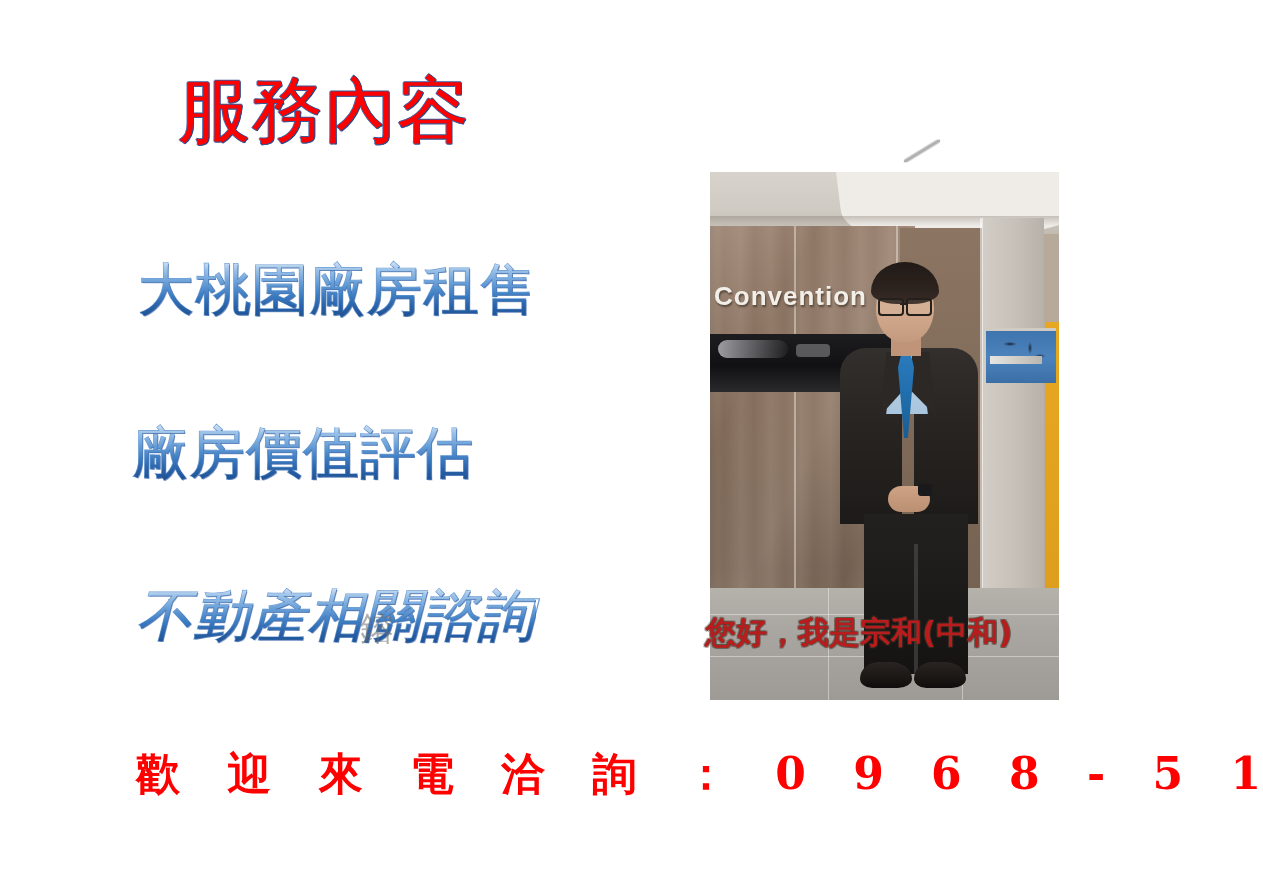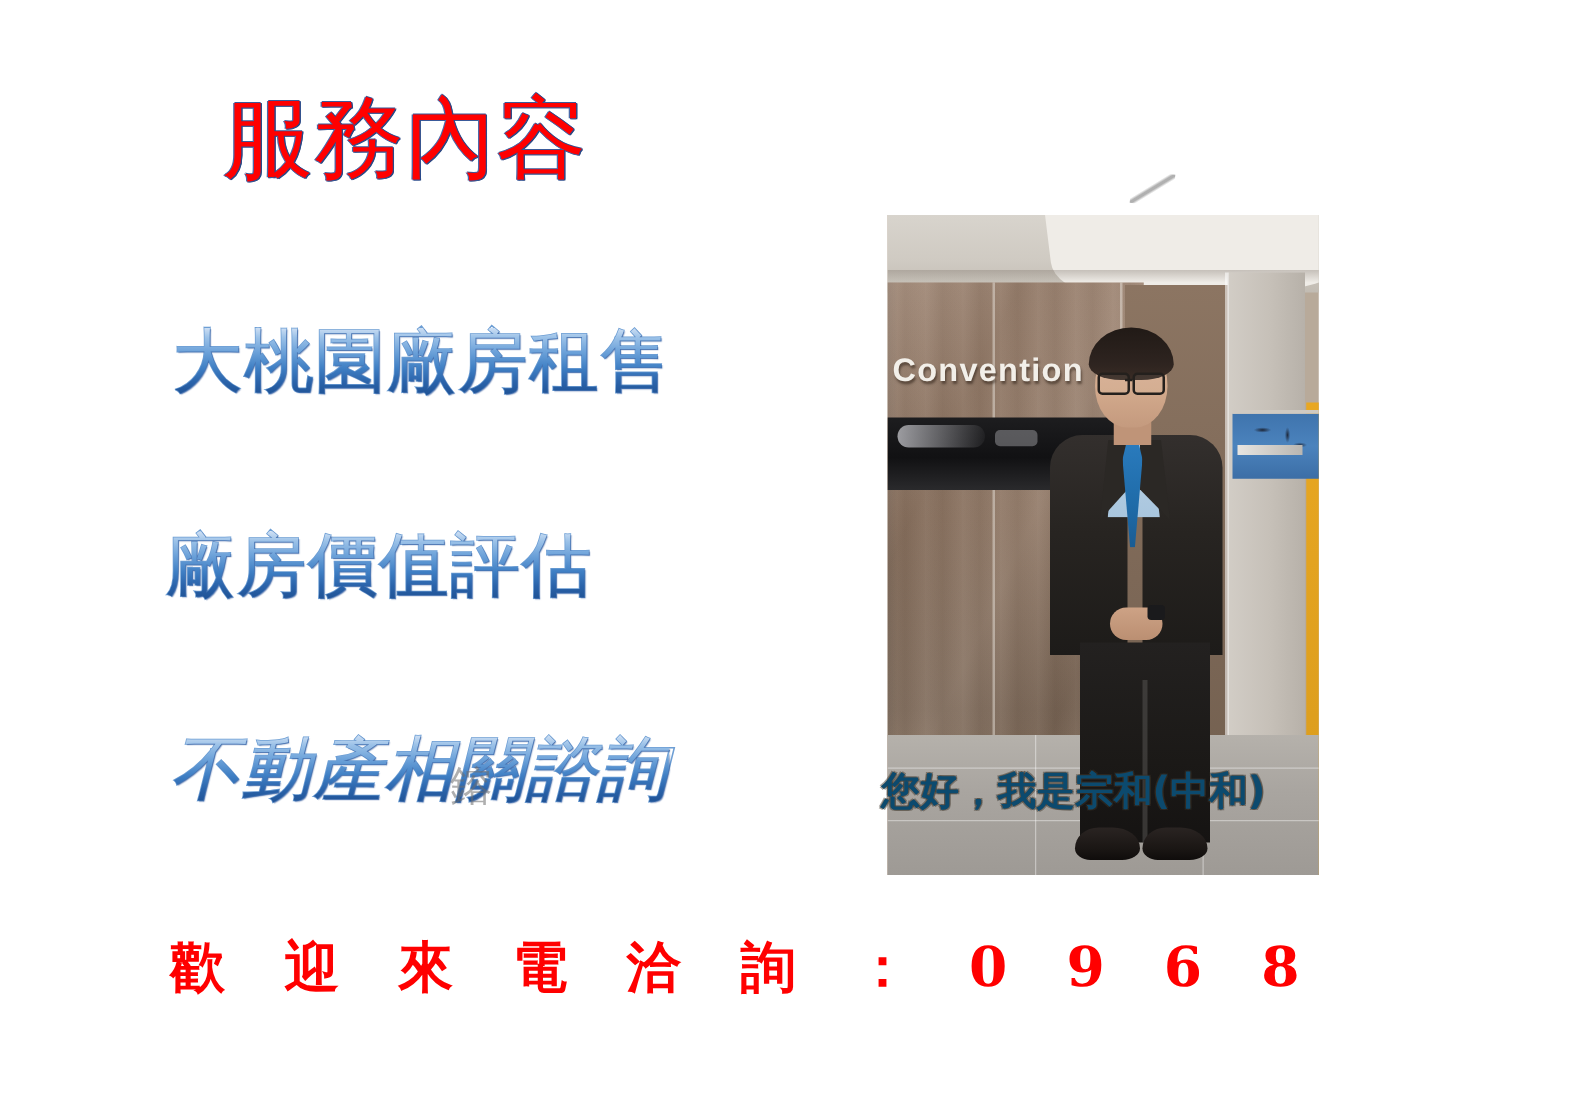--- a/index.html
+++ b/index.html
@@ -5,21 +5,21 @@
   html, body {
     margin: 0;
     padding: 0;
     background: #ffffff;
   }
   body {
     font-family: "Liberation Serif", "DejaVu Serif", serif;
   }
   #slide {
     position: relative;
-    width: 1055px;
+    width: 1263px;
     height: 891px;
     background: #ffffff;
     overflow: hidden;
   }
 
   
   #title {
     position: absolute;
     left: 178px;
     top: 74px;
@@ -310,21 +310,21 @@
   .shoe-r { left: 84px; }
 
   
   #photo-caption {
     position: absolute;
     left: 705px;
     top: 612px;
     font-family: "DejaVu Sans", "Liberation Sans", sans-serif;
     font-size: 31px;
     font-weight: bold;
-    color: #0c4a6e;
+    color: #b91c1c;
     white-space: nowrap;
     text-shadow:
       -1px -1px 0 rgba(60,50,40,0.45),
        1px -1px 0 rgba(60,50,40,0.45),
       -1px  1px 0 rgba(60,50,40,0.45),
        1px  1px 0 rgba(60,50,40,0.45);
     letter-spacing: 0px;
   }
 </style>
 </head>

